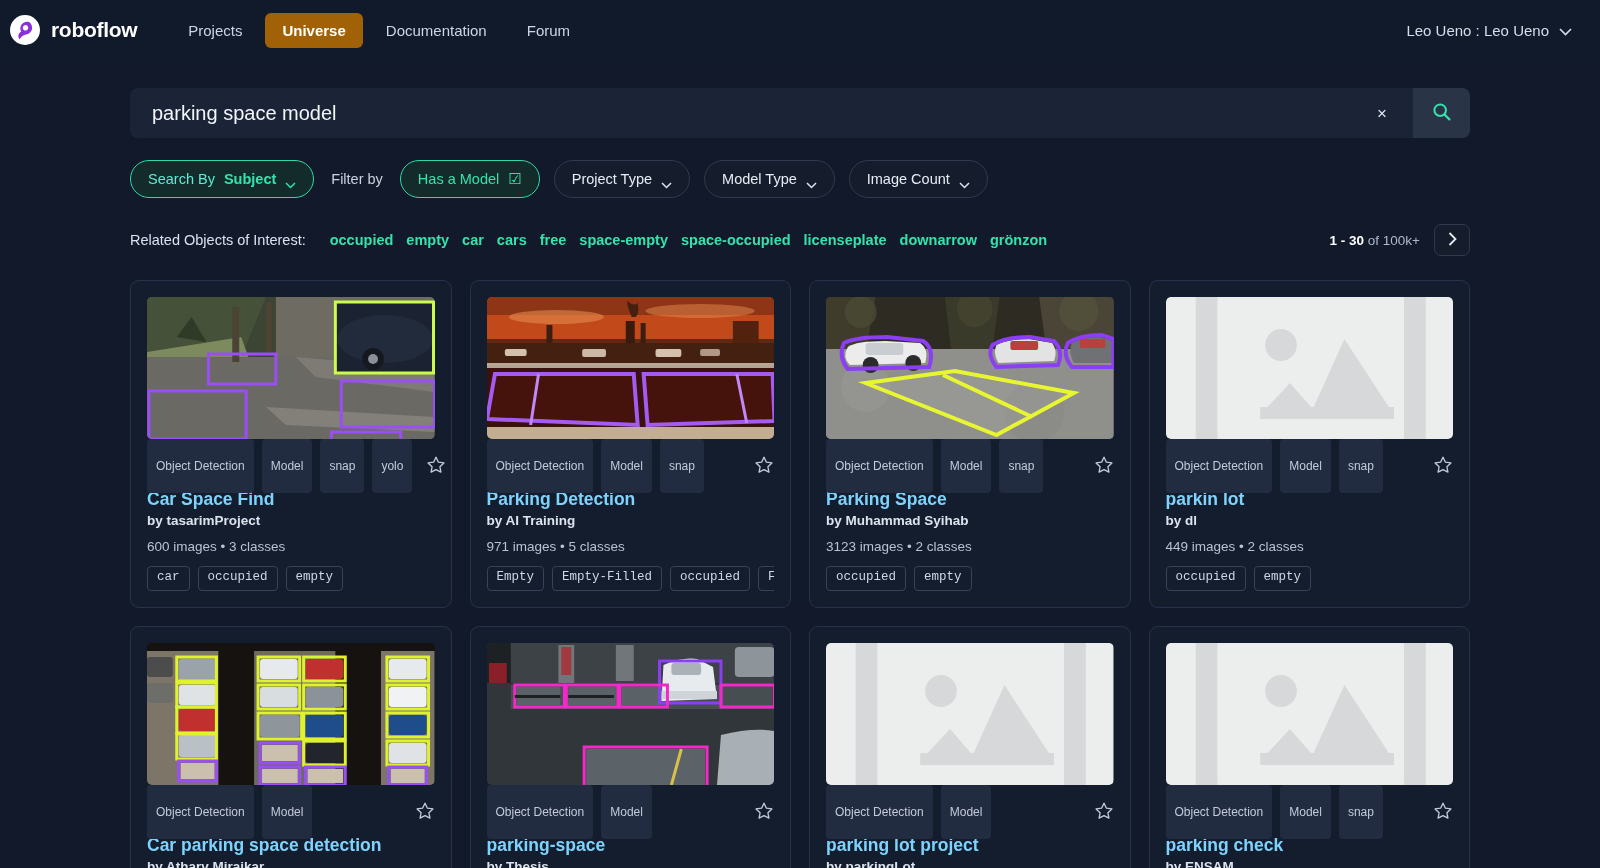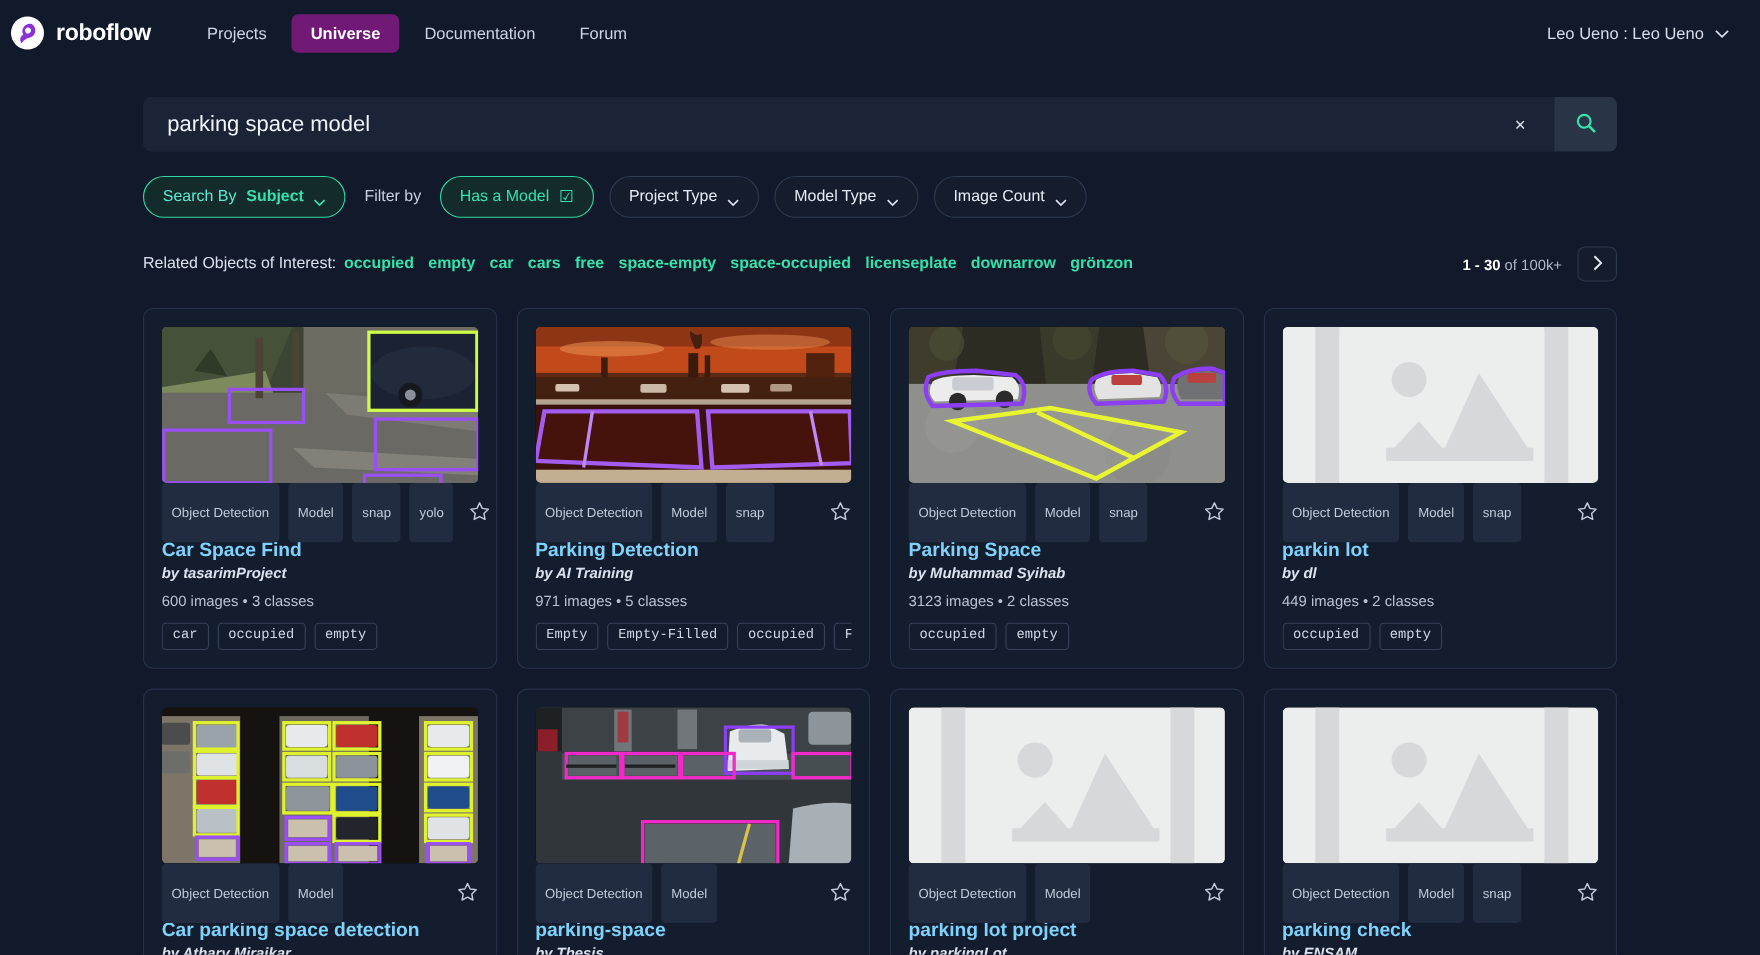--- a/index.html
+++ b/index.html
@@ -27,21 +27,21 @@
   }
   .brand-name {
     font-size: 21px; font-weight: bold; color: #ffffff; letter-spacing: -0.3px;
   }
   .nav-links { display: flex; align-items: center; gap: 6px; }
   .nav-link {
     font-size: 15px; color: #cdd5e3;
     padding: 9px 17px; border-radius: 6px;
     text-decoration: none; white-space: nowrap;
   }
-  .nav-link.active { background: #701a75; color: #ffffff; font-weight: bold; }
+  .nav-link.active { background: #a16207; color: #ffffff; font-weight: bold; }
   .account {
     position: absolute; right: 28px; top: 0; height: 60px;
     display: flex; align-items: center; gap: 10px;
     font-size: 15px; color: #d7dde9;
   }
 
   
   .page { padding: 0 0 0 0; }
   .content { width: 1340px; margin: 0 auto; padding-top: 28px; }
 
@@ -78,21 +78,21 @@
   .pill .lbl-strong { color: #35e2ab; font-weight: bold; }
   .pill .lbl-accent { color: #35e2ab; }
   .filter-by-label { font-size: 14.5px; color: #c9d2e0; padding: 0 3px; }
   .chev { width: 11px; height: 7px; display: inline-block; }
   .checkbox-glyph { font-size: 15px; color: #35e2ab; }
 
   
   .related-row {
     display: flex; align-items: center; margin-top: 26px; position: relative;
   }
-  .related-label { font-size: 14.5px; color: #dbe2ee; margin-right: 7px; white-space: nowrap; }
+  .related-label { font-size: 14.5px; color: #dbe2ee; margin-right: 24px; white-space: nowrap; }
   .related-tags { display: flex; gap: 13px; flex-wrap: nowrap; overflow: hidden; }
   .related-tag {
     font-size: 14.5px; color: #35e2ab; cursor: pointer; white-space: nowrap;
     font-weight: bold;
   }
   .pager { margin-left: auto; display: flex; align-items: center; gap: 14px; }
   .pager-text { font-size: 13.5px; color: #aeb8c9; white-space: nowrap; }
   .pager-text b { color: #ffffff; }
   .pager-btn {
     width: 36px; height: 32px; border-radius: 7px;
@@ -124,21 +124,21 @@
   }
   .star-btn {
     margin-left: auto; background: #141d2e; padding-left: 6px;
     border: none; cursor: pointer; display: flex; align-items: center;
     position: relative; z-index: 2;
   }
   .card-title {
     margin-top: 11px; font-size: 17.5px; font-weight: bold; color: #7dd3fc;
     white-space: nowrap; overflow: hidden; text-overflow: ellipsis;
   }
-  .card-author { margin-top: 3px; font-size: 13.5px; font-weight: bold; color: #dde3ee; font-style: italic; }
+  .card-author { margin-top: 3px; font-size: 13.5px; font-weight: bold; color: #dde3ee; }
   .card-stats { margin-top: 11px; font-size: 13.5px; color: #b9c2d2; }
   .classrow {
     display: flex; gap: 8px; margin-top: 12px; height: 25px; overflow: hidden;
     flex-wrap: nowrap;
   }
   .class-chip {
     border: 1px solid #364258; border-radius: 4px; color: #cfd7e4;
     font-size: 12.5px; padding: 3px 9px; white-space: nowrap;
     font-family: "Liberation Mono", monospace; cursor: pointer;
   }

